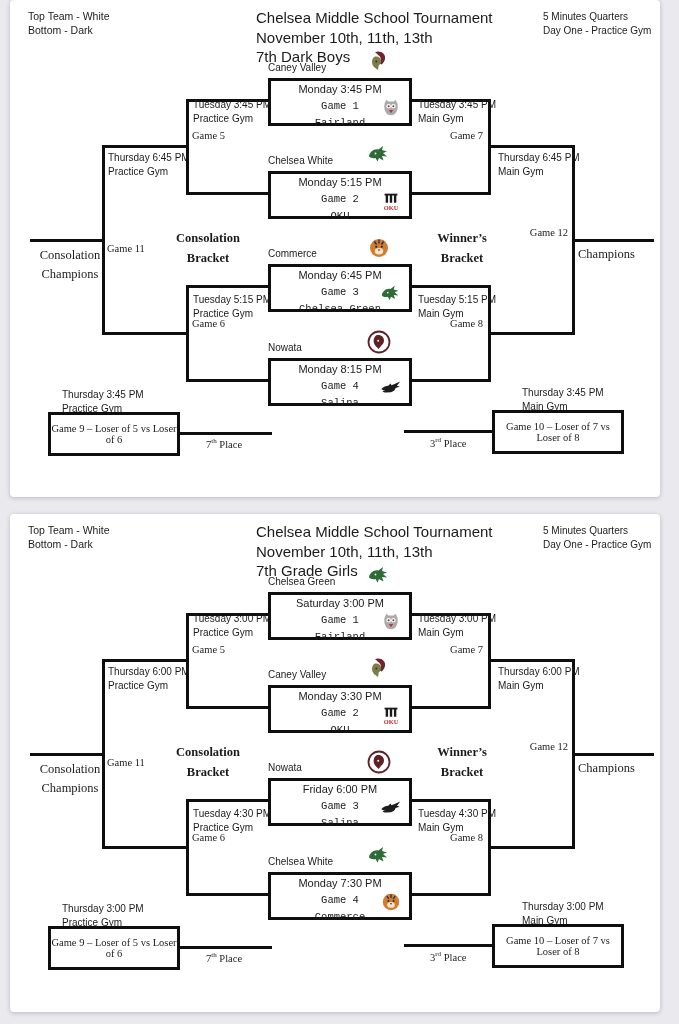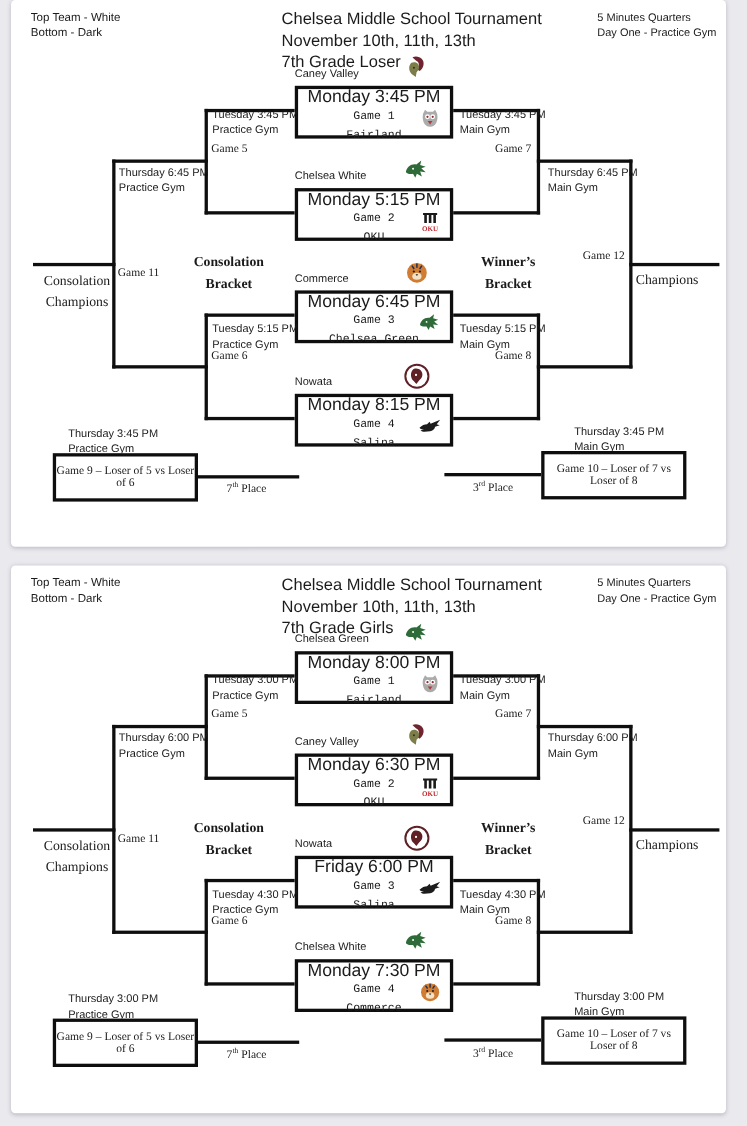--- a/index.html
+++ b/index.html
@@ -24,21 +24,21 @@
   .sched{position:absolute;font-size:10px;line-height:14px}
   .glabel{position:absolute;font-family:"Liberation Serif",serif;font-size:10.5px}
   .r{text-align:right}
   .c{text-align:center}
   .big{position:absolute;font-family:"Liberation Serif",serif;font-size:12.5px;line-height:19px}
   .bold2{position:absolute;font-family:"Liberation Serif",serif;font-weight:bold;
          font-size:12.5px;line-height:20px;text-align:center}
 
   .gamebox{position:absolute;left:258px;width:138px;height:40px;border:3px solid #0e0e0e;
            background:#fff;text-align:center;padding-top:2px;box-sizing:content-box}
-  .gb-time{font-size:16px;line-height:12px}
+  .gb-time{font-size:11px;line-height:12px}
   .gb-name,.gb-team{font-family:Liberation Mono, monospace;font-size:10.5px;line-height:12px;margin-top:5px}
   .talabel{position:absolute;left:258px;width:138px;text-align:left;font-size:10px}
   .talogo{position:absolute;left:357px;width:24px;height:24px;overflow:visible}
   .gblogo{position:absolute;right:7px;top:16px;width:22px;height:22px;overflow:visible}
 
   .pbox{position:absolute;width:126px;height:38px;border:3px solid #0e0e0e;background:#fff;
         display:flex;align-items:center;justify-content:center;
         font-family:"Liberation Serif",serif;font-size:10.5px;text-align:center;box-sizing:content-box}
   .place{position:absolute;font-family:"Liberation Serif",serif;font-size:10.5px}
   .place sup{font-size:7px}
@@ -91,21 +91,21 @@
 <div id="pages">
   <section class="page">
 
     <div class="corner" style="left:18px;top:10px">
       <div>Top Team - White</div>
       <div>Bottom - Dark</div>
     </div>
     <div class="title">
       <div>Chelsea Middle School Tournament</div>
       <div>November 10th, 11th, 13th</div>
-      <div>7th Grade Loser</div>
+      <div>7th Dark Boys</div>
     </div>
     <div class="corner" style="left:533px;top:10px;font-size:10px">
       <div>5 Minutes Quarters</div>
       <div>Day One - Practice Gym</div>
     </div>
 
     <i class="hl" style="left:176px;top:99px;width:82px"></i>
     <i class="hl" style="left:176px;top:192px;width:82px"></i>
     <i class="hl" style="left:176px;top:285px;width:82px"></i>
     <i class="hl" style="left:176px;top:379px;width:82px"></i>
@@ -278,34 +278,34 @@
     <i class="hl" style="left:20px;top:239px;width:75px"></i>
     <i class="hl" style="left:562px;top:239px;width:82px"></i>
     <i class="hl" style="left:170px;top:432px;width:92px"></i>
     <i class="hl" style="left:394px;top:430px;width:88px"></i>
 
     <div class="talabel" style="top:62px">Chelsea Green</div>
     <svg class="talogo" style="top:50px">
         <use href="#logo-dragon" xlink:href="#logo-dragon"></use>
       </svg>
     <div class="gamebox" style="top:78px">
-      <div class="gb-time">Monday 8:00 PM</div>
+      <div class="gb-time">Saturday 3:00 PM</div>
       <div class="gb-name">Game 1</div>
       <div class="gb-team">Fairland</div>
       <svg class="gblogo">
           <use href="#logo-owl" xlink:href="#logo-owl"></use>
         </svg>
     </div>
 
     <div class="talabel" style="top:155px">Caney Valley</div>
     <svg class="talogo" style="top:143px">
         <use href="#logo-trojan" xlink:href="#logo-trojan"></use>
       </svg>
     <div class="gamebox" style="top:171px">
-      <div class="gb-time">Monday 6:30 PM</div>
+      <div class="gb-time">Monday 3:30 PM</div>
       <div class="gb-name">Game 2</div>
       <div class="gb-team">OKU</div>
       <svg class="gblogo">
           <use href="#logo-oku" xlink:href="#logo-oku"></use>
         </svg>
     </div>
 
     <div class="talabel" style="top:248px">Nowata</div>
     <svg class="talogo" style="top:236px">
         <use href="#logo-trojan-circle" xlink:href="#logo-trojan-circle"></use>

